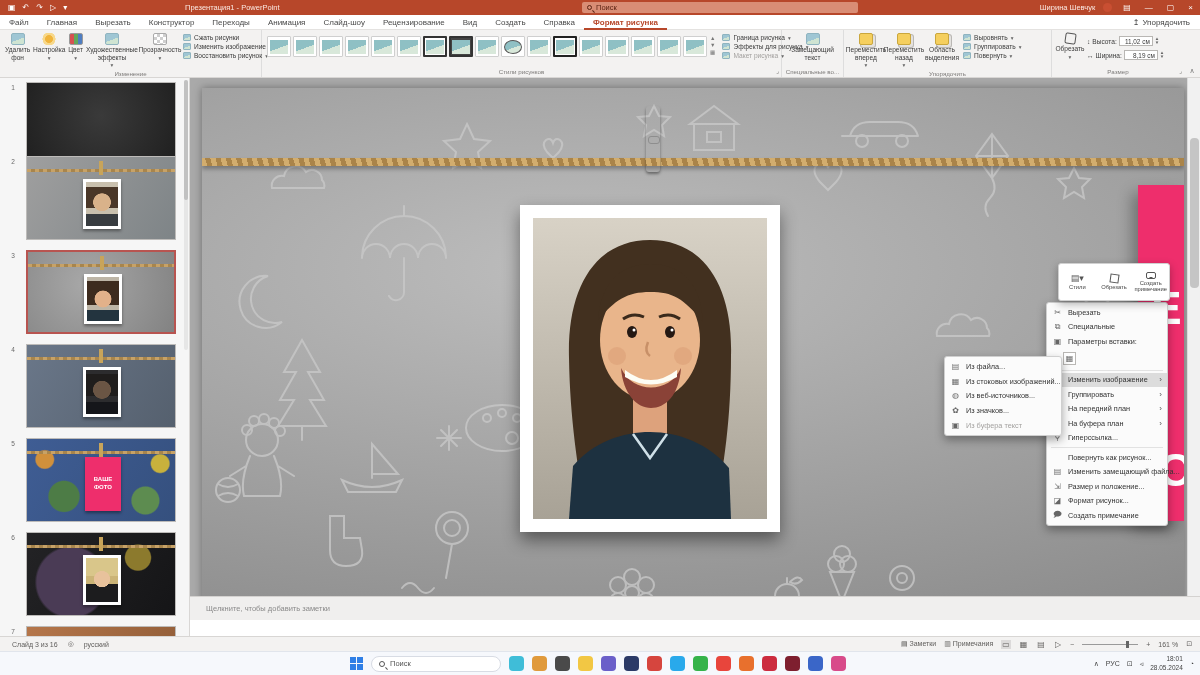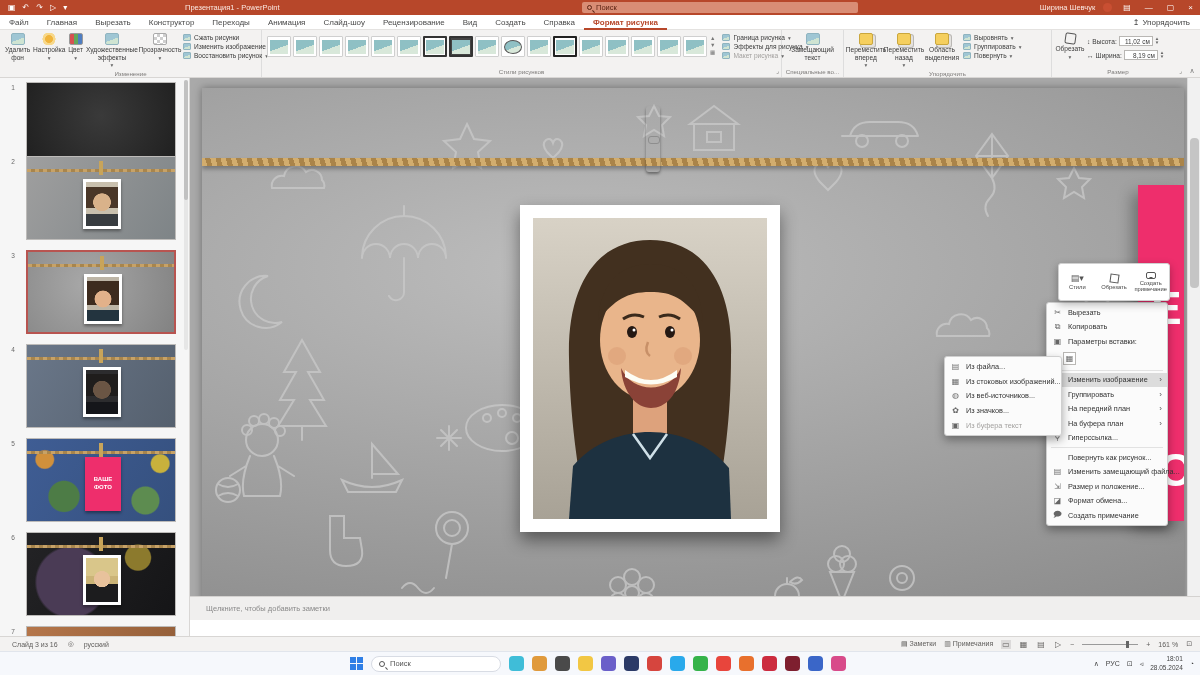--- a/index.html
+++ b/index.html
@@ -645,21 +645,21 @@
     </div>
   </div>
 
   <div class="ctxmenu">
     <div class="ci">
         <span class="cic">✂</span>
         <span>Вырезать</span>
       </div>
     <div class="ci">
         <span class="cic">⧉</span>
-        <span>Копировать</span>
+        <span>Специальные</span>
       </div>
     <div class="ci">
         <span class="cic">▣</span>
         <span>Параметры вставки:</span>
       </div>
     <div class="pastebox">
         <i>▦</i>
       </div>
     <div class="csep"></div>
     <div class="ci hl">
@@ -694,21 +694,21 @@
     <div class="ci">
         <span class="cic">▤</span>
         <span>Изменить замещающий файла...</span>
       </div>
     <div class="ci">
         <span class="cic">⇲</span>
         <span>Размер и положение...</span>
       </div>
     <div class="ci">
         <span class="cic">◪</span>
-        <span>Формат обмена...</span>
+        <span>Формат рисунок...</span>
       </div>
     <div class="ci">
         <span class="cic">🗩</span>
         <span>Создать примечание</span>
       </div>
   </div>
 
   <div class="submenu">
     <div class="ci">
         <span class="cic">▤</span>

